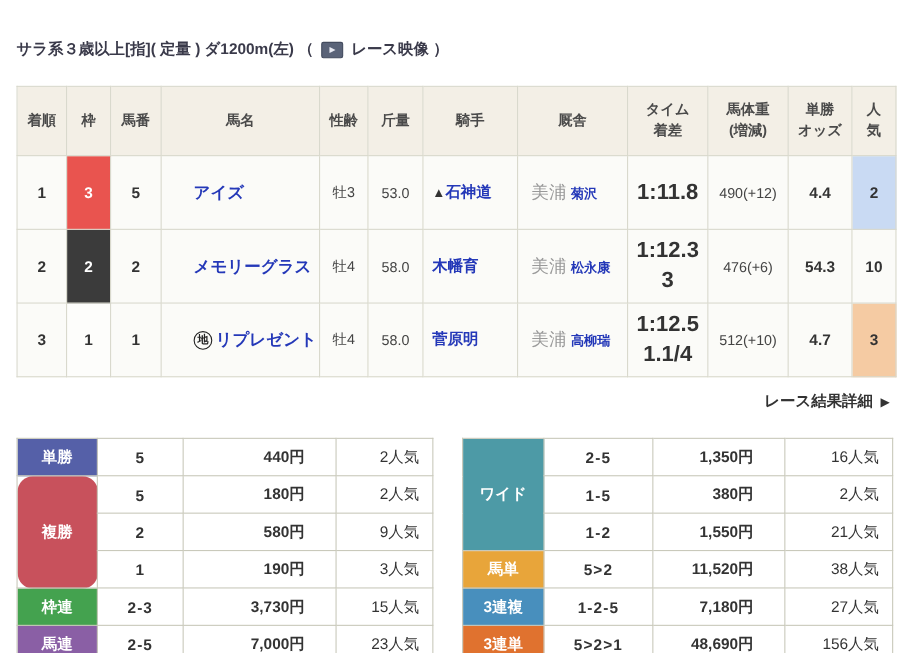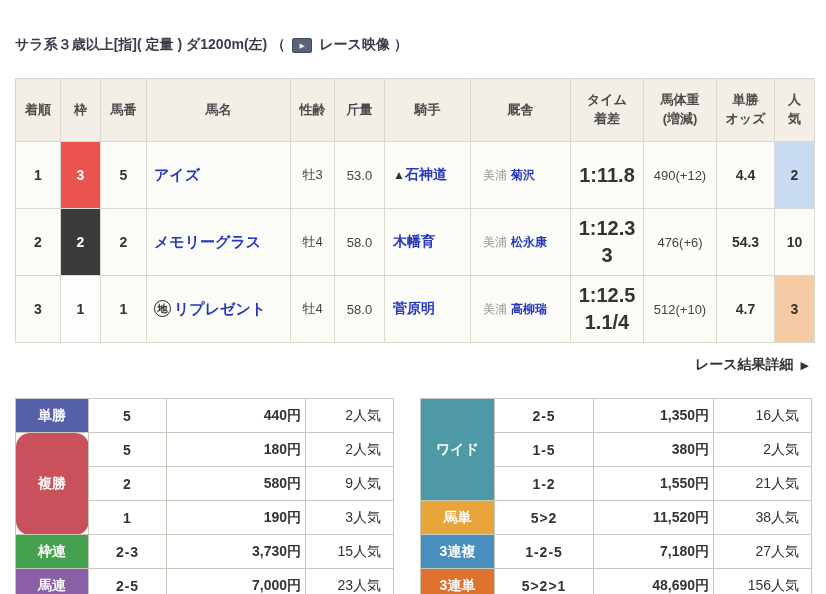--- a/index.html
+++ b/index.html
@@ -16,46 +16,46 @@
   
   table{border-collapse:collapse;}
   .results{position:absolute;left:15px;top:78px;width:797px;table-layout:fixed;}
   .results th{background:#f3efe6;border:1px solid #d9d9cd;font-size:13px;font-weight:bold;color:#4a4a4a;height:62px;white-space:pre-line;line-height:1.45;text-align:center;padding:0 2px;}
   .results td{border:1px solid #d9d9cd;background:#fbfbf8;height:66px;text-align:center;vertical-align:middle;font-size:13px;color:#444;padding:0;}
   .results td.finish,.results td.horse-no{font-weight:bold;font-size:14px;color:#333;}
   .results td.bracket{font-weight:bold;font-size:14px;}
   .bk-red{background:#e9544f !important;color:#fff !important;}
   .bk-black{background:#3b3b3b !important;color:#fff !important;}
   .bk-white{background:#fdfdfb !important;color:#333 !important;}
-  .results td.name{text-align:left;padding-left:7px;font-size:15px;font-weight:bold;font-family:Liberation Serif, serif;}
+  .results td.name{text-align:left;padding-left:29px;font-size:15px;font-weight:bold;font-family:Liberation Serif, serif;}
   .results td.name a,.results td.jockey a,.stable-name{color:#2438b8;text-decoration:none;cursor:pointer;}
   .results td.jockey{text-align:left;padding-left:8px;font-size:14px;font-weight:bold;}
   .jockey-mark{color:#333;font-weight:bold;font-size:12px;}
   .results td.stable{text-align:left;padding-left:12px;}
-  .stable-area{color:#999;font-size:12px;margin-right:4px;}
+  .stable-area{color:#999;font-size:16px;margin-right:4px;}
   .stable-name{font-weight:bold;font-size:12px;}
   .results td.time{font-weight:bold;font-size:20px;color:#333;line-height:1.35;}
   .results td.odds{font-weight:bold;font-size:14px;color:#333;}
   .results td.pop{font-weight:bold;font-size:14px;color:#333;}
   .pop-blue{background:#c9daf3 !important;}
   .pop-peach{background:#f5cba3 !important;}
   .chihou-mark{display:inline-block;width:15px;height:15px;border:1px solid #222;border-radius:50%;font-size:10px;line-height:15px;text-align:center;color:#222;font-weight:bold;margin-right:3px;vertical-align:2px;}
 
   
   .details-link{position:absolute;top:356px;right:17px;font-size:14px;font-weight:bold;color:#333;cursor:pointer;display:flex;align-items:center;gap:7px;}
   .details-link .arrow{font-size:11px;color:#333;}
 
   
   .payout{position:absolute;top:398px;table-layout:fixed;}
   .payout td{border:1px solid #c9c9bb;background:#fff;height:31px;font-size:14px;color:#333;vertical-align:middle;}
   .payout-left{left:15px;width:378px;}
   .payout-right{left:420px;width:391px;}
   .ptype{color:#fff !important;font-weight:bold;text-align:center;}
   .pcombo{text-align:center;font-weight:bold;letter-spacing:1px;}
-  .ppay{text-align:right;padding-right:4px;font-weight:bold;}
+  .ppay{text-align:right;padding-right:28px;font-weight:bold;}
   .ppop{text-align:right;padding-right:12px;color:#444;}
   .c-tansho{background:#5560a8 !important;}
   .c-fukusho{background:#c8515c !important;border-radius:14px;}
   .c-wakuren{background:#44a24f !important;}
   .c-umaren{background:#8a5fa5 !important;}
   .c-wide{background:#4d9aa6 !important;margin-top:28px;}
   .c-umatan{background:#e8a53a !important;}
   .c-sanrenpuku{background:#488fbd !important;}
   .c-sanrentan{background:#e0722f !important;}
 </style>

